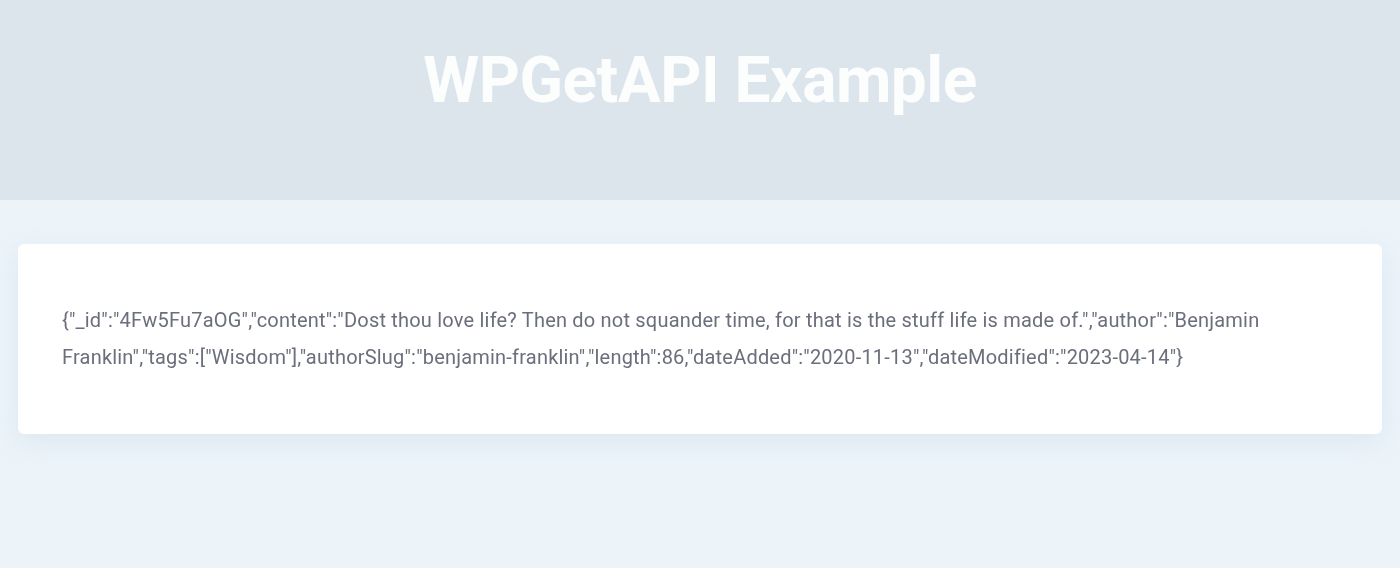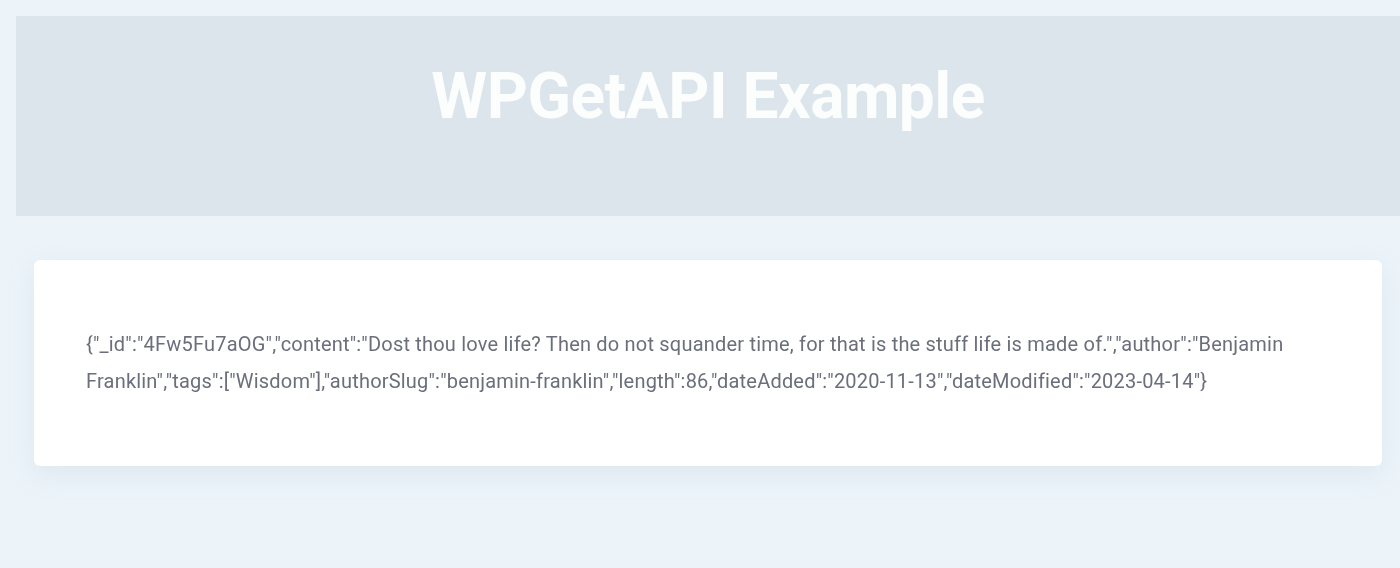--- a/index.html
+++ b/index.html
@@ -1,17 +1,17 @@
 <!DOCTYPE html>
 <html><head>
   <meta charset="utf-8">
   <style>
     * {
       margin: 0;
-      padding: 8px;
+      padding: 0;
       box-sizing: border-box;
     }
     body {
       font-family: -apple-system, BlinkMacSystemFont, "Segoe UI", Roboto, "Helvetica Neue", Arial, sans-serif;
       background-color: #ecf4fa;
       width: 1400px;
       height: 568px;
       overflow: hidden;
     }
     .header-section {

